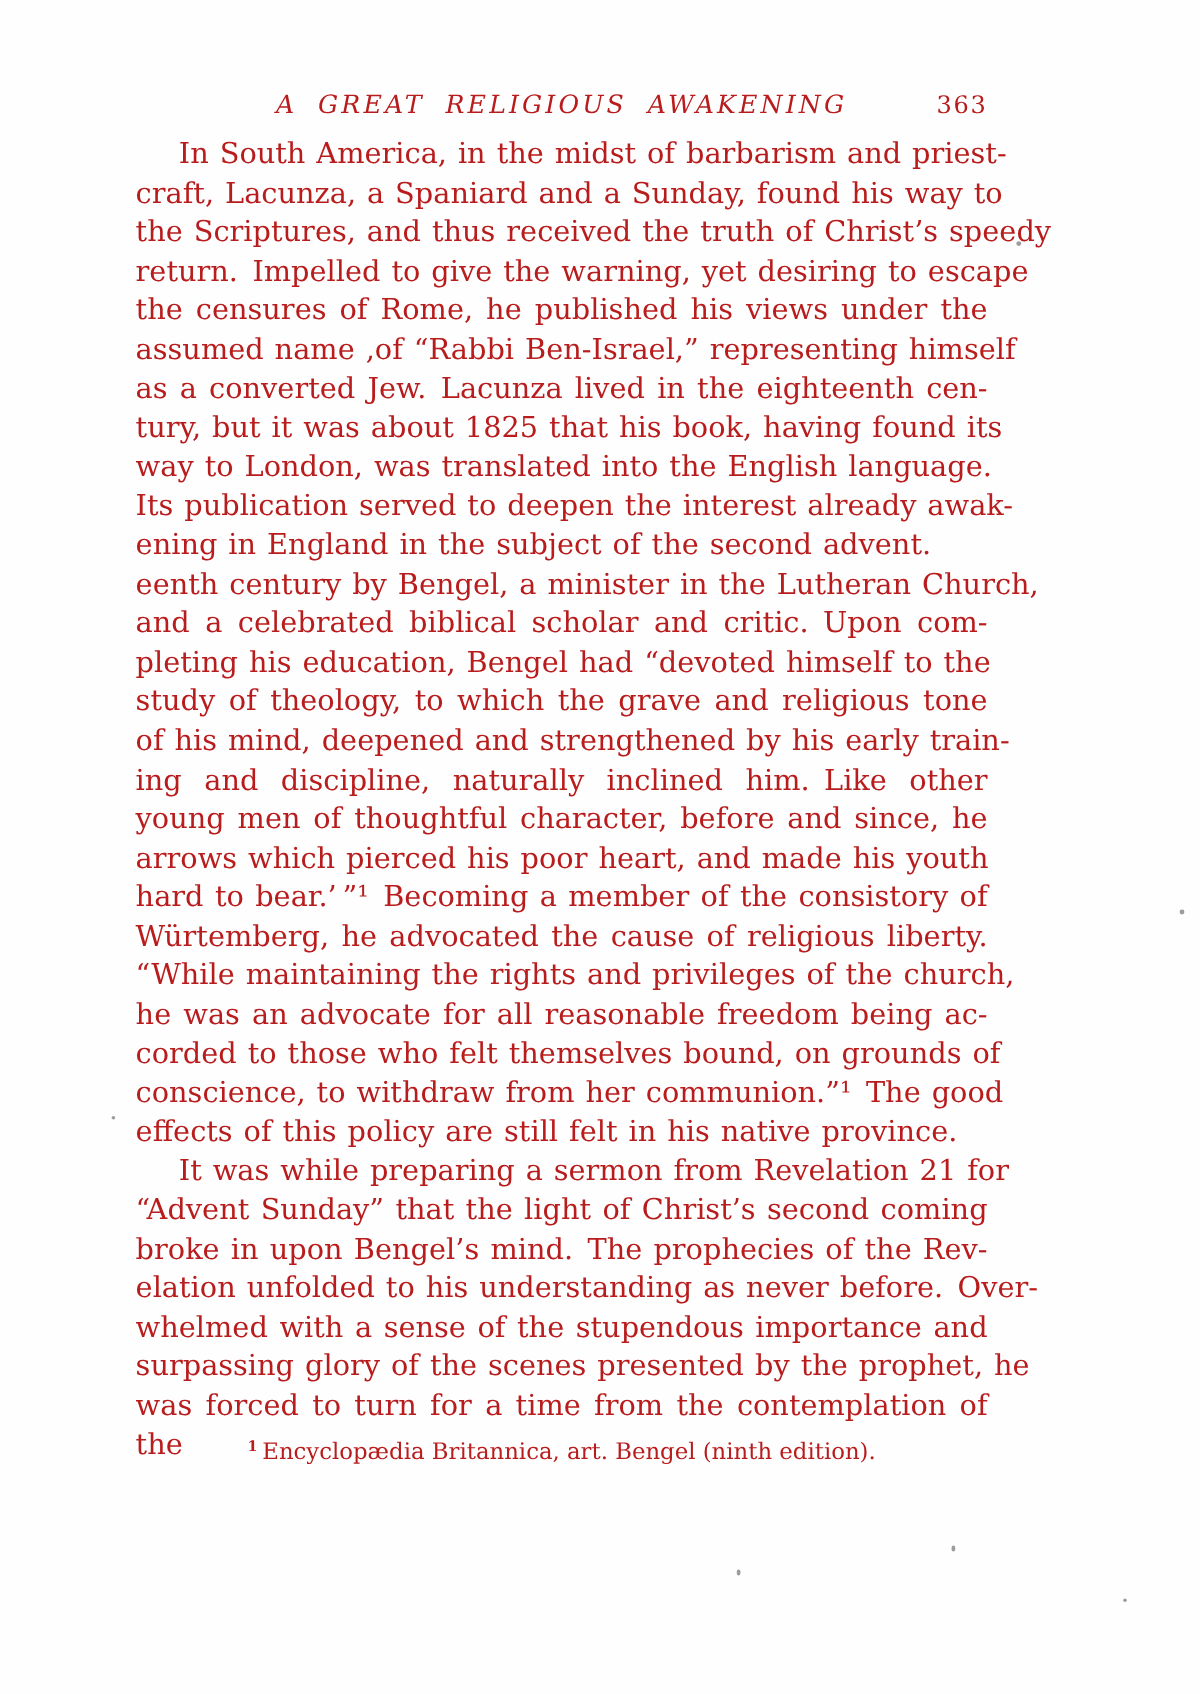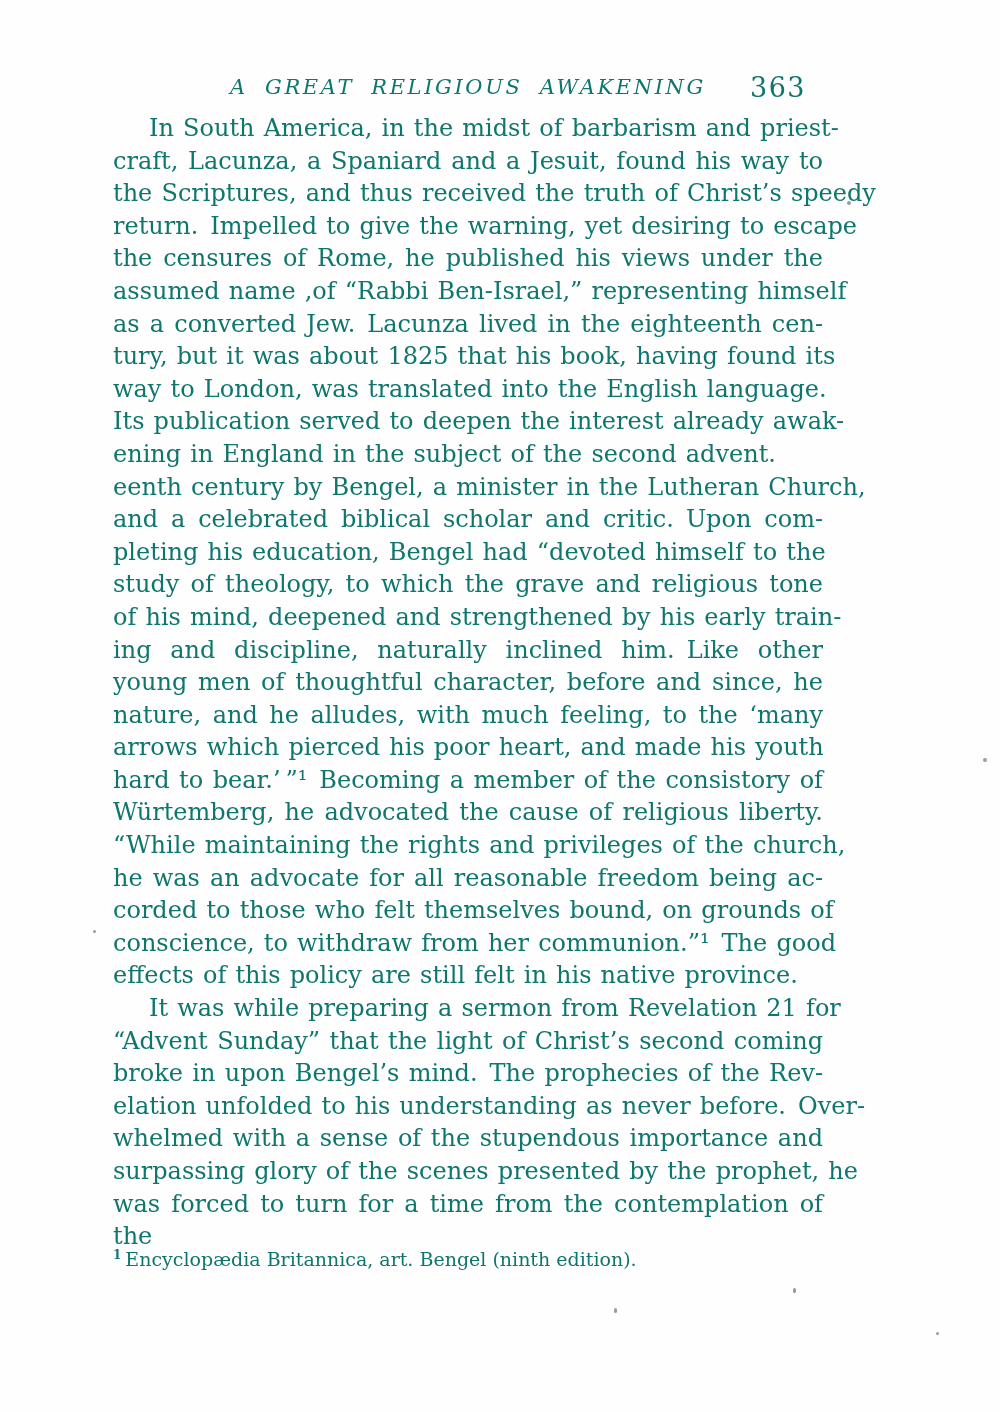--- a/index.html
+++ b/index.html
@@ -2,21 +2,21 @@
 <html><head>
 <meta charset="utf-8">
 <style>
   html, body { margin: 0; padding: 0; background: #ffffff; }
   .page {
     position: relative;
     width: 1000px;
     height: 1412px;
     background: #fefefe;
     font-family: "DejaVu Serif", serif;
-    color: #0f766e;
+    color: #b91c1c;
     overflow: hidden;
   }
   .column {
     position: absolute;
     left: 113px;
     top: 74px;
     width: 710px;
   }
   .header-row {
     position: relative;
@@ -27,41 +27,42 @@
     display: block;
     text-align: center;
     font-style: italic;
     font-size: 21px;
     letter-spacing: 2.6px;
     word-spacing: 8px;
     white-space: nowrap;
   }
   .page-number {
     position: absolute;
-    right: 17px;
+    right: 0;
     top: 0;
     font-style: normal;
-    font-size: 27px;
+    font-size: 20px;
     letter-spacing: 1.5px;
   }
   .body-text { margin-top: 11px; }
   .paragraph { margin: 0; }
   .line {
     font-size: 24px;
     line-height: 32.6px;
     height: 32.6px;
     text-align: justify;
     text-align-last: justify;
     word-spacing: 1.5px;
     white-space: nowrap;
   }
   .line-first { text-indent: 36px; }
   .line-last { text-align-last: left; white-space: normal; }
   .footnote {
-    margin-top: 22px;
+    margin-top: 4px;
+    text-align: center;
     font-size: 19px;
     line-height: 26px;
   }
   .footnote-marker {
     font-size: 12px;
     vertical-align: 7px;
     margin-right: 4px;
     font-weight: bold;
   }
   .speck {
@@ -80,40 +81,39 @@
   <div class="column">
 
     <div class="header-row">
       <span class="header-title">A GREAT RELIGIOUS AWAKENING</span>
       <span class="page-number">363</span>
     </div>
 
     <div class="body-text">
         <div class="paragraph">
           <div class="line line-first">In South America, in the midst of barbarism and priest-</div>
-          <div class="line">craft, Lacunza, a Spaniard and a Jesuit, found his way to</div>
+          <div class="line">craft, Lacunza, a Spaniard and a Sunday, found his way to</div>
           <div class="line">the Scriptures, and thus received the truth of Christ’s speedy</div>
           <div class="line">return. Impelled to give the warning, yet desiring to escape</div>
           <div class="line">the censures of Rome, he published his views under the</div>
           <div class="line">assumed name ,of “Rabbi Ben-Israel,” representing himself</div>
           <div class="line">as a converted Jew. Lacunza lived in the eighteenth cen-</div>
           <div class="line">tury, but it was about 1825 that his book, having found its</div>
           <div class="line">way to London, was translated into the English language.</div>
           <div class="line">Its publication served to deepen the interest already awak-</div>
           <div class="line line-last">ening in England in the subject of the second advent.</div>
         </div>
         <div class="paragraph">
           <div class="line">eenth century by Bengel, a minister in the Lutheran Church,</div>
           <div class="line">and a celebrated biblical scholar and critic. Upon com-</div>
           <div class="line">pleting his education, Bengel had “devoted himself to the</div>
           <div class="line">study of theology, to which the grave and religious tone</div>
           <div class="line">of his mind, deepened and strengthened by his early train-</div>
           <div class="line">ing and discipline, naturally inclined him. Like other</div>
           <div class="line">young men of thoughtful character, before and since, he</div>
-          <div class="line">nature, and he alludes, with much feeling, to the ‘many</div>
           <div class="line">arrows which pierced his poor heart, and made his youth</div>
           <div class="line">hard to bear.’ ”¹ Becoming a member of the consistory of</div>
           <div class="line">Würtemberg, he advocated the cause of religious liberty.</div>
           <div class="line">“While maintaining the rights and privileges of the church,</div>
           <div class="line">he was an advocate for all reasonable freedom being ac-</div>
           <div class="line">corded to those who felt themselves bound, on grounds of</div>
           <div class="line">conscience, to withdraw from her communion.”¹ The good</div>
           <div class="line line-last">effects of this policy are still felt in his native province.</div>
         </div>
         <div class="paragraph">

